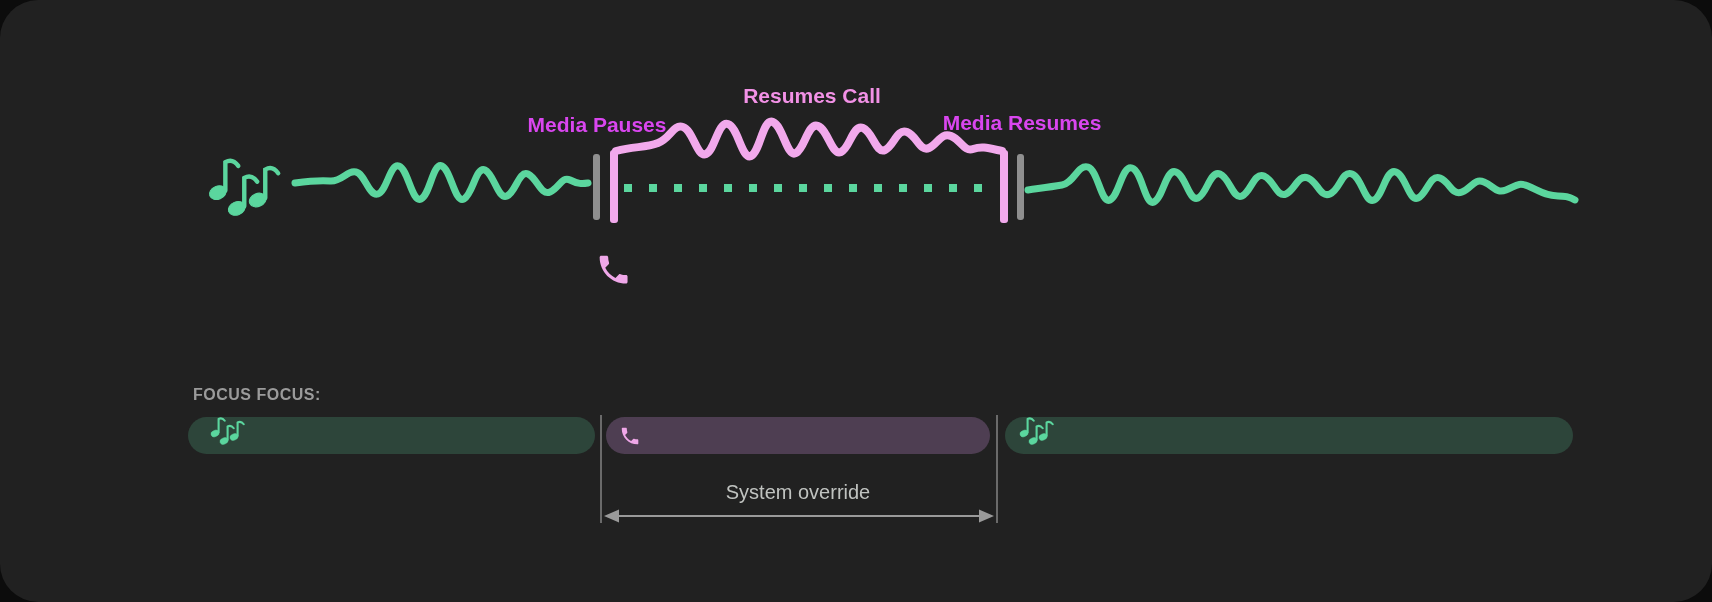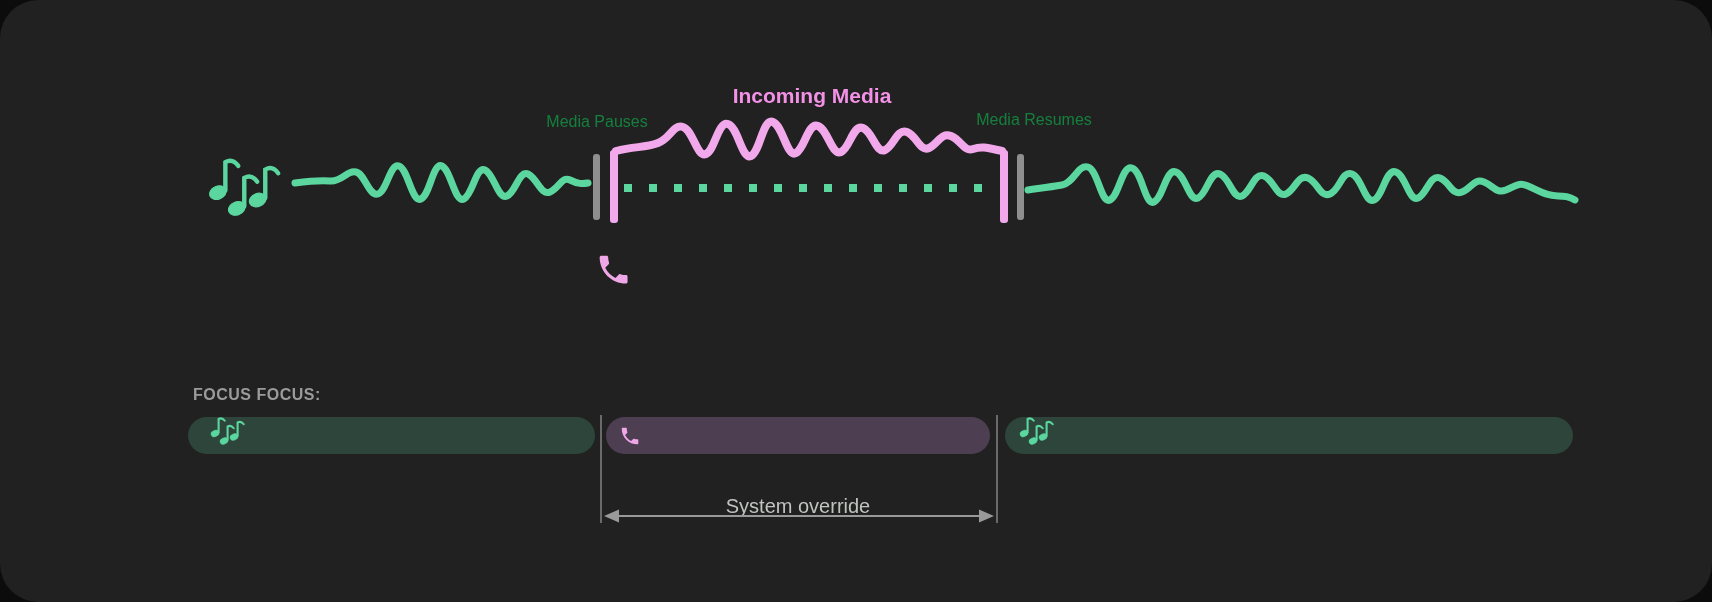--- a/index.html
+++ b/index.html
@@ -1,21 +1,21 @@
 <!DOCTYPE html>
 <html><head>
 <meta charset="utf-8">
 <style>
   html,body{margin:0;padding:0;background:#0c0c0c;}
   .canvas{position:relative;width:1712px;height:602px;background:#0c0c0c;overflow:hidden;
           font-family:"Liberation Sans", sans-serif;}
   .card{position:absolute;inset:0;background:#212121;border-radius:38px;}
   .lbl{position:absolute;white-space:nowrap;}
   .lbl.centered{transform:translateX(-50%);}
-  .lbl.gray{color:#15803d;font-size:16px;font-weight:400;}
+  .lbl.gray{color:#d946ef;font-size:21px;font-weight:700;}
   .lbl.pink{color:#f291e6;font-size:21px;font-weight:600;}
   .lbl.heading{color:#9b9b9b;font-size:16px;font-weight:700;letter-spacing:.5px;}
   .lbl.override{color:#c0c3c0;font-size:20px;font-weight:400;}
   .pill{position:absolute;top:417px;height:37px;border-radius:19px;}
   .pill.green{background:#2d453a;}
   .pill.purple{background:#4e3e52;}
   .vline{position:absolute;top:415px;width:2px;height:108px;background:#6a6a6a;}
   svg.diagram{position:absolute;left:0;top:0;pointer-events:none;z-index:3;}
   .z2{z-index:2;}
 </style>
@@ -88,17 +88,17 @@
     </g>
 
     <g fill="#9a9a9a" stroke="#9a9a9a">
       <line x1="616" y1="516" x2="982" y2="516" stroke-width="2"></line>
       <polygon points="604,516 619,509.5 619,522.5" stroke="none"></polygon>
       <polygon points="994,516 979,509.5 979,522.5" stroke="none"></polygon>
     </g>
   </svg>
 
   <div class="lbl gray centered" style="left:597px;top:113px;">Media Pauses</div>
-  <div class="lbl pink centered" style="left:812px;top:84px;">Incoming Media</div>
-  <div class="lbl gray centered" style="left:1022px;top:111px;margin-left:12px;">Media Resumes</div>
+  <div class="lbl pink centered" style="left:812px;top:84px;">Resumes Call</div>
+  <div class="lbl gray centered" style="left:1022px;top:111px;">Media Resumes</div>
   <div class="lbl heading" style="left:193px;top:386px;">FOCUS FOCUS:</div>
-  <div class="lbl override centered" style="left:798px;top:495px;">System override</div>
+  <div class="lbl override centered" style="left:798px;top:481px;">System override</div>
 </div>
 
 </body></html>

